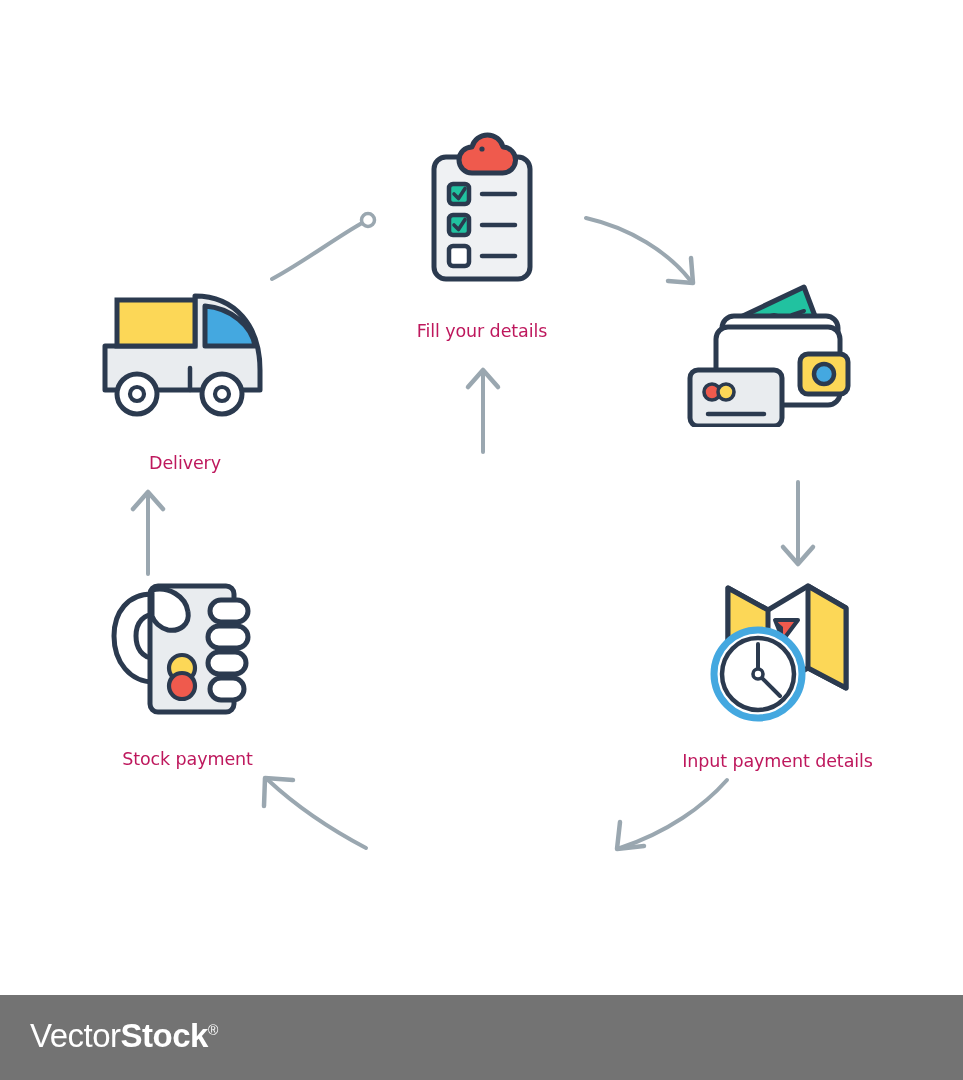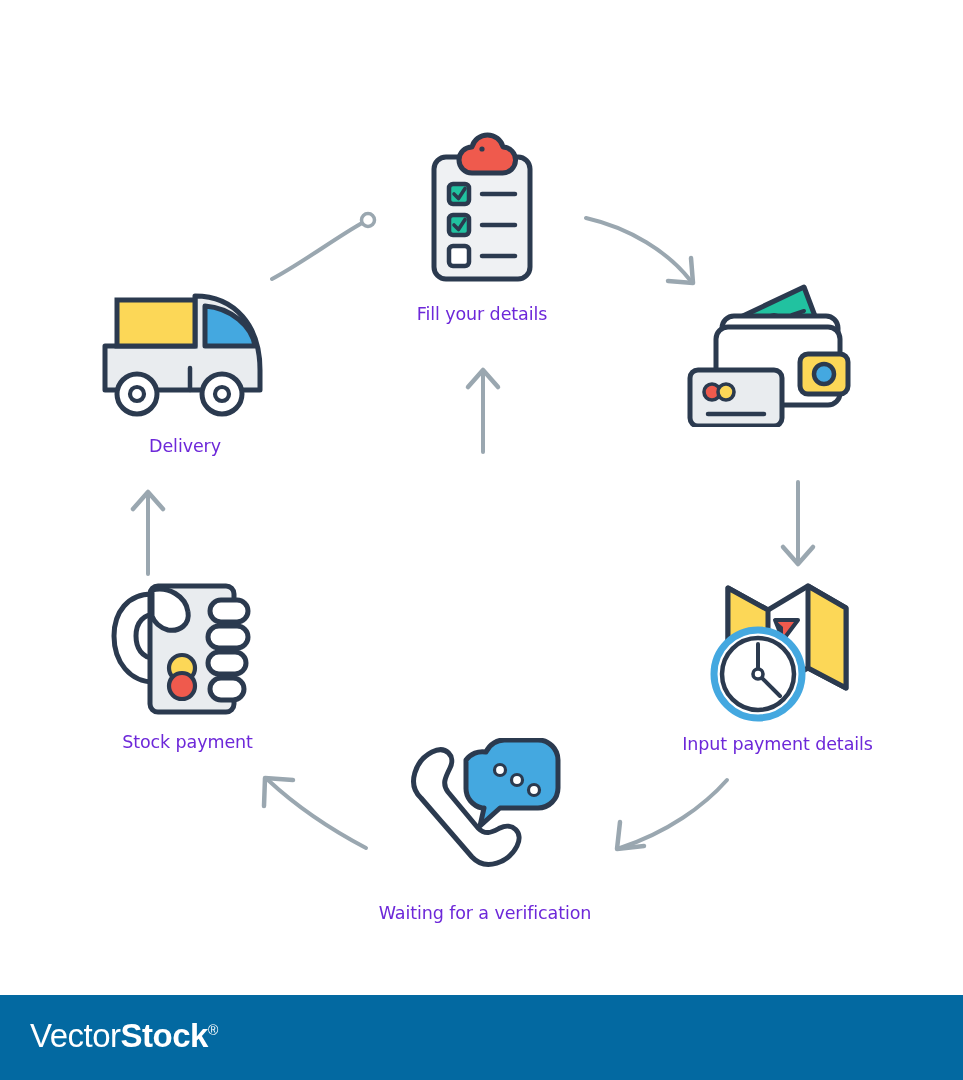--- a/index.html
+++ b/index.html
@@ -36,33 +36,34 @@
   .node-icon {
     position: relative;
     display: block;
   }
   .node-label {
     position: absolute;
     left: 50%;
     transform: translateX(-50%);
     white-space: nowrap;
     font-size: 17.5px;
-    color: #6d28d9;
+    color: #be185d;
     font-family: "DejaVu Sans", sans-serif;
     letter-spacing: -0.1px;
+    margin-top: 17px;
   }
   .connector {
     position: absolute;
     pointer-events: none;
   }
   #footer {
     position: absolute;
     left: 0; top: 995px;
     width: 963px; height: 85px;
-    background: #0369a1;
+    background: #737373;
   }
   #wm-logo {
     position: absolute;
     left: 30px; top: 22px;
     font-size: 33px;
     color: #ffffff;
     font-family: "Liberation Sans", sans-serif;
     letter-spacing: -0.5px;
   }
   #wm-logo .light { font-weight: 300; }
@@ -179,37 +180,20 @@
 
         <circle cx="58" cy="96" r="44" fill="#ffffff" stroke="#44a8e0" stroke-width="7"></circle>
         <circle cx="58" cy="96" r="36" fill="#ffffff" stroke="#2b3a4f" stroke-width="4.5"></circle>
         <line x1="58" y1="96" x2="58" y2="66" stroke="#2b3a4f" stroke-width="4" stroke-linecap="round"></line>
         <line x1="58" y1="96" x2="80" y2="118" stroke="#2b3a4f" stroke-width="4" stroke-linecap="round"></line>
         <circle cx="58" cy="96" r="5" fill="#ffffff" stroke="#2b3a4f" stroke-width="3.6"></circle>
       </svg>
       <div class="node-label" style="top:156px;">Input payment details</div>
     </div>
 
-    <div class="node" style="left:400px; top:738px; width:170px; height:195px;">
-      <svg class="node-icon" width="170" height="155" viewBox="0 0 170 155">
-
-        <path d="M21 60 C 6 46, 16 22, 32 14 C 46 7, 56 18, 50 30
-                 C 45 40, 42 46, 48 54 L 78 90
-                 C 86 98, 92 94, 100 90 C 112 84, 124 94, 117 108
-                 C 109 124, 86 134, 72 119 Z" fill="#ffffff" stroke="#2b3a4f" stroke-width="5" stroke-linejoin="round"></path>
-
-        <path d="M86 14 a20 20 0 0 1 20 -12 h32 a20 20 0 0 1 20 20 v28
-                 a20 20 0 0 1 -20 20 h-38 l-20 18 l4 -18 h-2
-                 a20 20 0 0 1 -16 -20 v-28 a20 20 0 0 1 20 -8 z" fill="#44a8e0" stroke="#2b3a4f" stroke-width="5" stroke-linejoin="round"></path>
-        <circle cx="100" cy="32" r="5.5" fill="#ffffff" stroke="#2b3a4f" stroke-width="3.2"></circle>
-        <circle cx="117" cy="42" r="5.5" fill="#ffffff" stroke="#2b3a4f" stroke-width="3.2"></circle>
-        <circle cx="134" cy="52" r="5.5" fill="#ffffff" stroke="#2b3a4f" stroke-width="3.2"></circle>
-      </svg>
-      <div class="node-label" style="top:165px;">Waiting for a verification</div>
-    </div>
 
     <div class="node" style="left:100px; top:572px; width:175px; height:195px;">
       <svg class="node-icon" width="175" height="150" viewBox="0 0 175 150">
 
         <path d="M52 22 C 28 22, 14 40, 14 64 C 14 90, 30 110, 54 110
                  L 54 86 C 42 86, 36 76, 36 64 C 36 50, 44 42, 56 42 Z" fill="#ffffff" stroke="#2b3a4f" stroke-width="5" stroke-linejoin="round"></path>
 
         <rect x="50" y="14" width="84" height="126" rx="8" ry="8" fill="#e9ecef" stroke="#2b3a4f" stroke-width="5"></rect>
 
         <path d="M52 18 C 68 14, 86 24, 88 40 C 90 52, 80 60, 68 58

